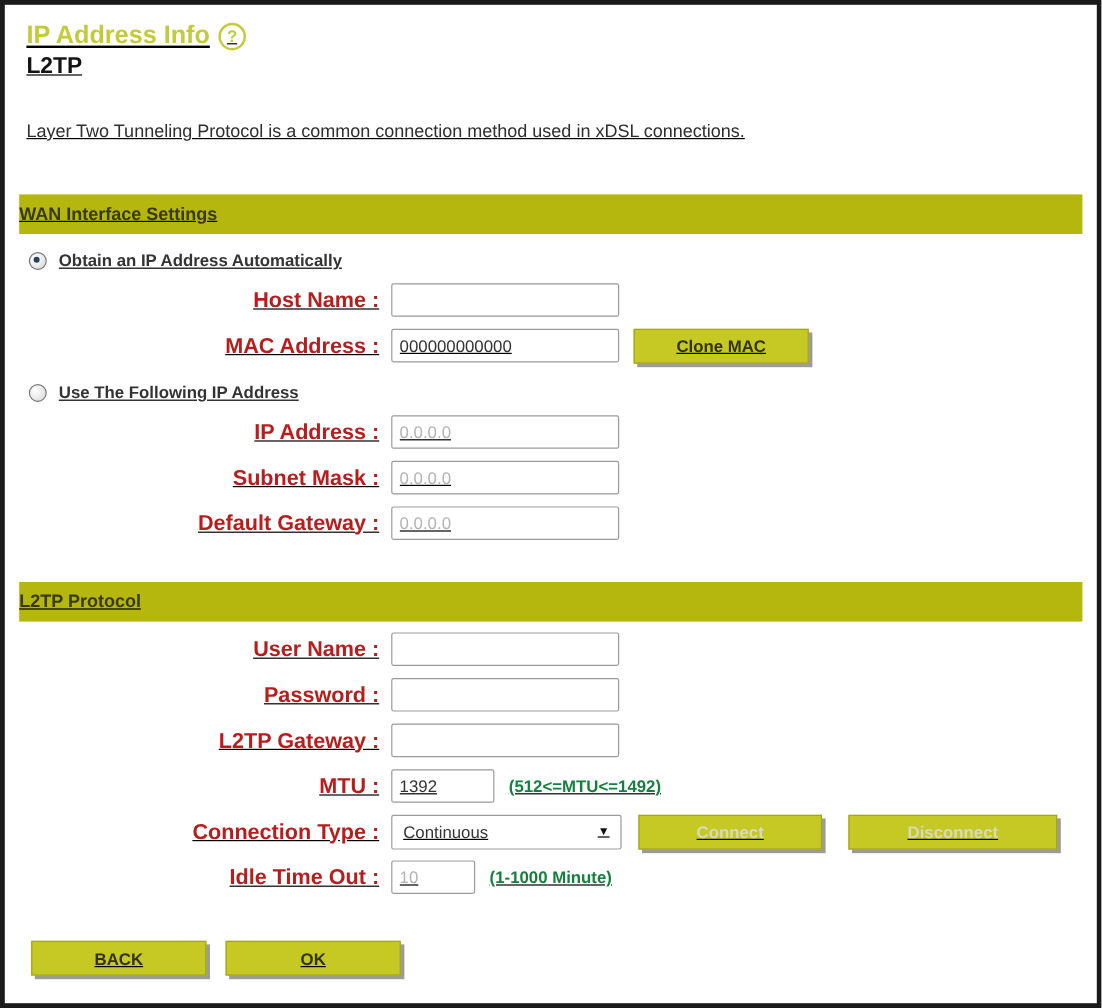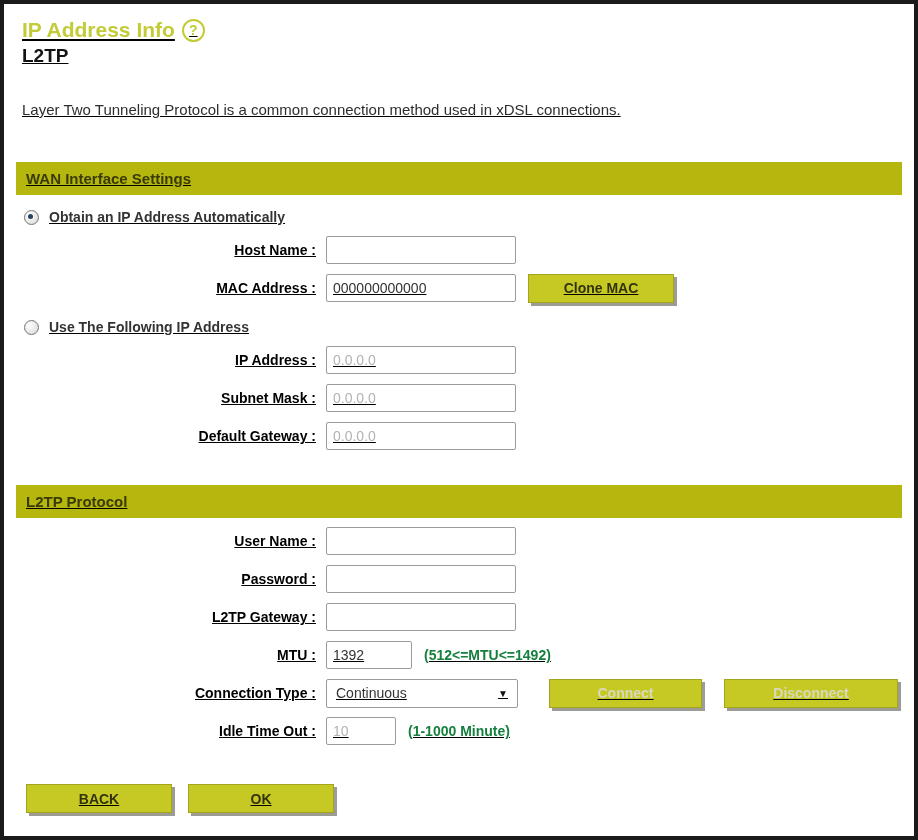--- a/index.html
+++ b/index.html
@@ -10,50 +10,50 @@
   .title-line { display:flex; align-items:center; }
   .title { font-size:21px; font-weight:bold; color:#c3cb37; }
   .help { display:inline-block; width:19px; height:19px; line-height:19px; margin-left:7px;
           border:2px solid #c3cb37; border-radius:50%; color:#c3cb37; font-weight:bold;
           text-align:center; font-size:14px; }
   .subtitle { font-size:19px; font-weight:bold; color:#141414; margin-top:3px; }
 
   .desc { margin:34px 0 0 18px; font-size:15px; color:#2e2e2e; }
 
   .bar { margin:0 12px; height:33px; line-height:33px; background:#b5b70e; color:#3a3a04;
-         font-weight:bold; font-size:15px; padding-left:10px; box-sizing:border-box; }
+         font-weight:bold; font-size:15px; padding-left:0; box-sizing:border-box; }
   .bar.first { margin-top:44px; }
   .bar.second { margin-top:34px; }
 
   .radio-row { display:flex; align-items:center; height:20px; margin:12px 0 0 20px; }
   .radio-row.second { margin-top:14px; }
   .radio { width:13px; height:13px; border-radius:50%; border:1px solid #767676;
            background:radial-gradient(circle at 35% 35%, #ffffff, #d6d6d6); margin-right:10px;
            position:relative; flex:none; }
   .radio.checked::after { content:""; position:absolute; left:3px; top:3px; width:5px; height:5px;
            border-radius:50%; background:#27425c; }
   .radio-label { font-size:14px; font-weight:bold; color:#333333; }
 
   .row { display:flex; align-items:center; margin-top:8px; height:30px; }
   .lbl { width:322px; text-align:right; padding-right:10px; box-sizing:border-box;
-         font-size:14px; font-weight:bold; color:#000000; flex:none; }
+         font-size:18px; font-weight:bold; color:#b91c1c; flex:none; }
   .txt { width:190px; height:28px; box-sizing:border-box; border:1px solid #9b9b9b;
          border-radius:2px; font-size:14px; padding:0 6px; color:#333333;
          font-family:"Liberation Sans", sans-serif; background:#ffffff; }
   .txt.dim { color:#b3b3b3; }
   .txt.mtu { width:86px; }
   .txt.idle { width:70px; }
   .hint { font-size:14px; font-weight:bold; color:#15803d; margin-left:12px; }
 
   .btn { height:29px; background:#c6c824; border:1px solid #a3a51c; box-shadow:3px 3px 0 #9c9c94;
          font-weight:bold; font-size:14px; color:#33330a; font-family:"Liberation Sans", sans-serif;
          cursor:pointer; }
   .btn.clone { width:146px; margin-left:12px; }
   .btn.ghost { color:#d9d9c0; }
-  .btn.connect { width:153px; margin-left:31px; }
+  .btn.connect { width:153px; margin-left:14px; }
   .btn.disconnect { width:174px; margin-left:22px; }
 
   .select { width:192px; height:29px; box-sizing:border-box; border:1px solid #9b9b9b;
             border-radius:2px; display:flex; align-items:center; justify-content:space-between;
             padding:0 9px; font-size:14px; color:#333333; background:#ffffff; cursor:pointer; }
   .arrow { font-size:10px; color:#111111; }
 
   .footer { margin:38px 0 0 22px; display:flex; gap:16px; }
   .footer .btn { width:146px; }
 </style>

